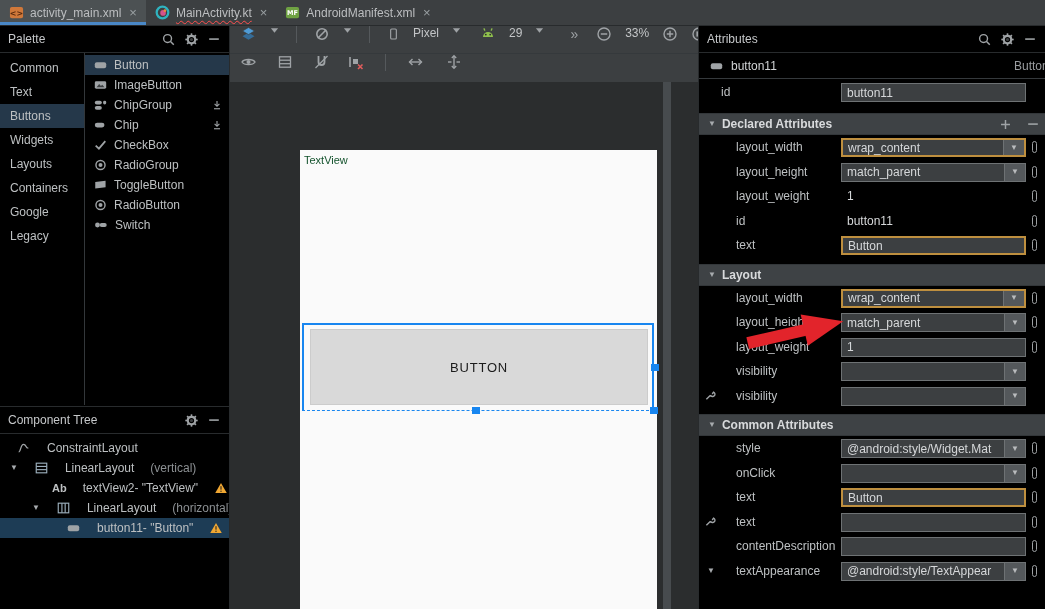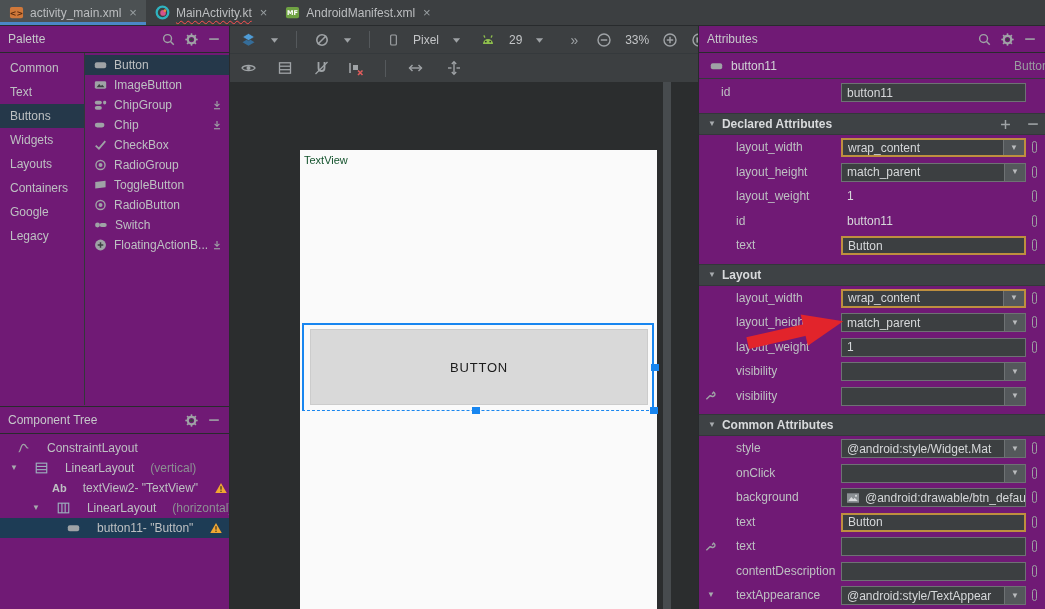--- a/index.html
+++ b/index.html
@@ -1,18 +1,18 @@
 <!DOCTYPE html>
 <html><head>
 <meta charset="utf-8">
 <style>
   *{box-sizing:border-box;margin:0;padding:0}
   html,body{width:1045px;height:609px;overflow:hidden}
   body{position:relative;background:#2b2d2e;font-family:"Liberation Sans",sans-serif;font-size:12px;color:#bdc0c2;-webkit-font-smoothing:antialiased}
-  .panel{position:absolute;background:#701a75}
+  .panel{position:absolute;background:#000000}
   .icn{display:inline-flex;align-items:center;justify-content:center;flex:none}
   .icn svg{display:block}
   .spacer{flex:1}
 
   
   #tabbar{position:absolute;left:0;top:0;width:1045px;height:26px;background:#3c3f41;border-bottom:1px solid #282b2d;display:flex;align-items:stretch}
   .tab{display:flex;align-items:center;gap:6px;padding:0 9px;position:relative;color:#bcbec0;white-space:nowrap}
   .tab.selected{background:#4c5153}
   .tab.selected::after{content:"";position:absolute;left:0;right:0;bottom:0;height:3px;background:#4A88C7}
   .tab.error .tab-label{text-decoration:underline;text-decoration-style:wavy;text-decoration-color:#ff5050;text-decoration-thickness:1px;text-underline-offset:3px}
@@ -36,21 +36,21 @@
   #tree{left:0;top:406px;width:230px;height:203px;border-right:1px solid #282b2d;border-top:1px solid #282b2d}
   #tree-rows{padding-top:4px}
   .titem{height:20px;display:flex;align-items:center;gap:16px;white-space:nowrap;overflow:hidden}
   .titem.selected{background:#1d3c55}
   .titem .suffix{color:#8c9093}
   .titem .warn{margin-left:auto;margin-right:10px}
   .tri{font-size:8px;color:#a7abae;line-height:1}
 
   
   #toolbar{left:230px;top:26px;width:468px;height:56px;background:#3c3f41;position:absolute}
-  .trow{display:flex;align-items:center;height:28px;padding:0 10px;gap:13px}
+  .trow{display:flex;align-items:flex-start;height:28px;padding:0 10px;gap:13px}
   .trow1{border-bottom:1px solid #35393c}
   .tsep{width:1px;height:17px;background:#55595c;margin:0 4px;flex:none}
   .tlabel{color:#c3c5c7}
   .tlabel.big{font-size:14px;color:#9fa3a6;letter-spacing:-1px}
 
   
   #canvas{position:absolute;left:230px;top:82px;width:468px;height:527px;background:#2b2d2e;overflow:hidden}
   #canvas-splitter{position:absolute;left:433px;top:0;width:8px;height:527px;background:#474b4e}
   #device{position:absolute;left:70px;top:68px;width:357px;height:460px;background:#fafafa}
   #tv-label{position:absolute;left:4px;top:4px;font-size:11px;color:#14532d}
@@ -270,35 +270,20 @@
         </div>
         <div class="pitem">
           <span class="icn">
             <svg width="16" height="14" viewBox="0 0 16 16">
               <rect x="6.5" y="5.8" width="8" height="4.4" rx="2.2" fill="#9fa3a6"></rect>
               <circle cx="4" cy="8" r="2.8" fill="#9fa3a6"></circle>
             </svg>
           </span>
           <span>Switch</span>
         </div>
-        <div class="pitem">
-          <span class="icn">
-            <svg width="15" height="14" viewBox="0 0 16 16">
-              <circle cx="8" cy="8" r="6.2" fill="#9fa3a6"></circle>
-              <path d="M8,4.8 v6.4 M4.8,8 h6.4" stroke="#3c3f41" stroke-width="1.7"></path>
-            </svg>
-          </span>
-          <span>FloatingActionB...</span>
-          <span class="icn dl">
-            <svg width="12" height="12" viewBox="0 0 16 16">
-              <path d="M8,2.5 v7 M4.8,6.5 L8,9.7 L11.2,6.5" fill="none" stroke="#9fa3a6" stroke-width="1.5"></path>
-              <line x1="4" y1="13" x2="12" y2="13" stroke="#9fa3a6" stroke-width="1.5"></line>
-            </svg>
-          </span>
-        </div>
       </div>
   </div>
 </div>
 
 <div id="tree" class="panel">
   <div class="panel-header">
     <span>Component Tree</span>
     <span class="spacer"></span>
     <span class="icn">
         <svg width="15" height="15" viewBox="0 0 16 16">
@@ -700,34 +685,20 @@
         <span class="alabel">onClick</span>
         <div class="afield">
           <span class="fval"></span>
           <div class="arrowbox">
             <span class="tri">▼</span>
           </div>
         </div>
         <div class="flag"></div>
       </div>
       <div class="arow">
-        <span class="alabel">background</span>
-        <div class="afield">
-          <span class="icn imgic">
-            <svg width="14" height="12" viewBox="0 0 16 14">
-              <rect x="1" y="1.5" width="14" height="11" fill="#8b9094"></rect>
-              <polygon points="2.5,10.5 6,5.8 8.4,8.6 10,6.8 13.5,10.5" fill="#d8dadc"></polygon>
-              <circle cx="11.5" cy="4.5" r="1.2" fill="#d8dadc"></circle>
-            </svg>
-          </span>
-          <span class="fval">@android:drawable/btn_defau</span>
-        </div>
-        <div class="flag"></div>
-      </div>
-      <div class="arow">
         <span class="alabel">text</span>
         <div class="afield hl">
           <span class="fval">Button</span>
         </div>
         <div class="flag"></div>
       </div>
       <div class="arow">
         <span class="icn wrench">
           <svg width="11" height="11" viewBox="0 0 16 16">
             <path d="M2,13.5 L8,7.5 M8,7.5 a3.4,3.4 0 1 0 4.5,-4.5 l-2,2.8" fill="none" stroke="#9fa3a6" stroke-width="2"></path>

